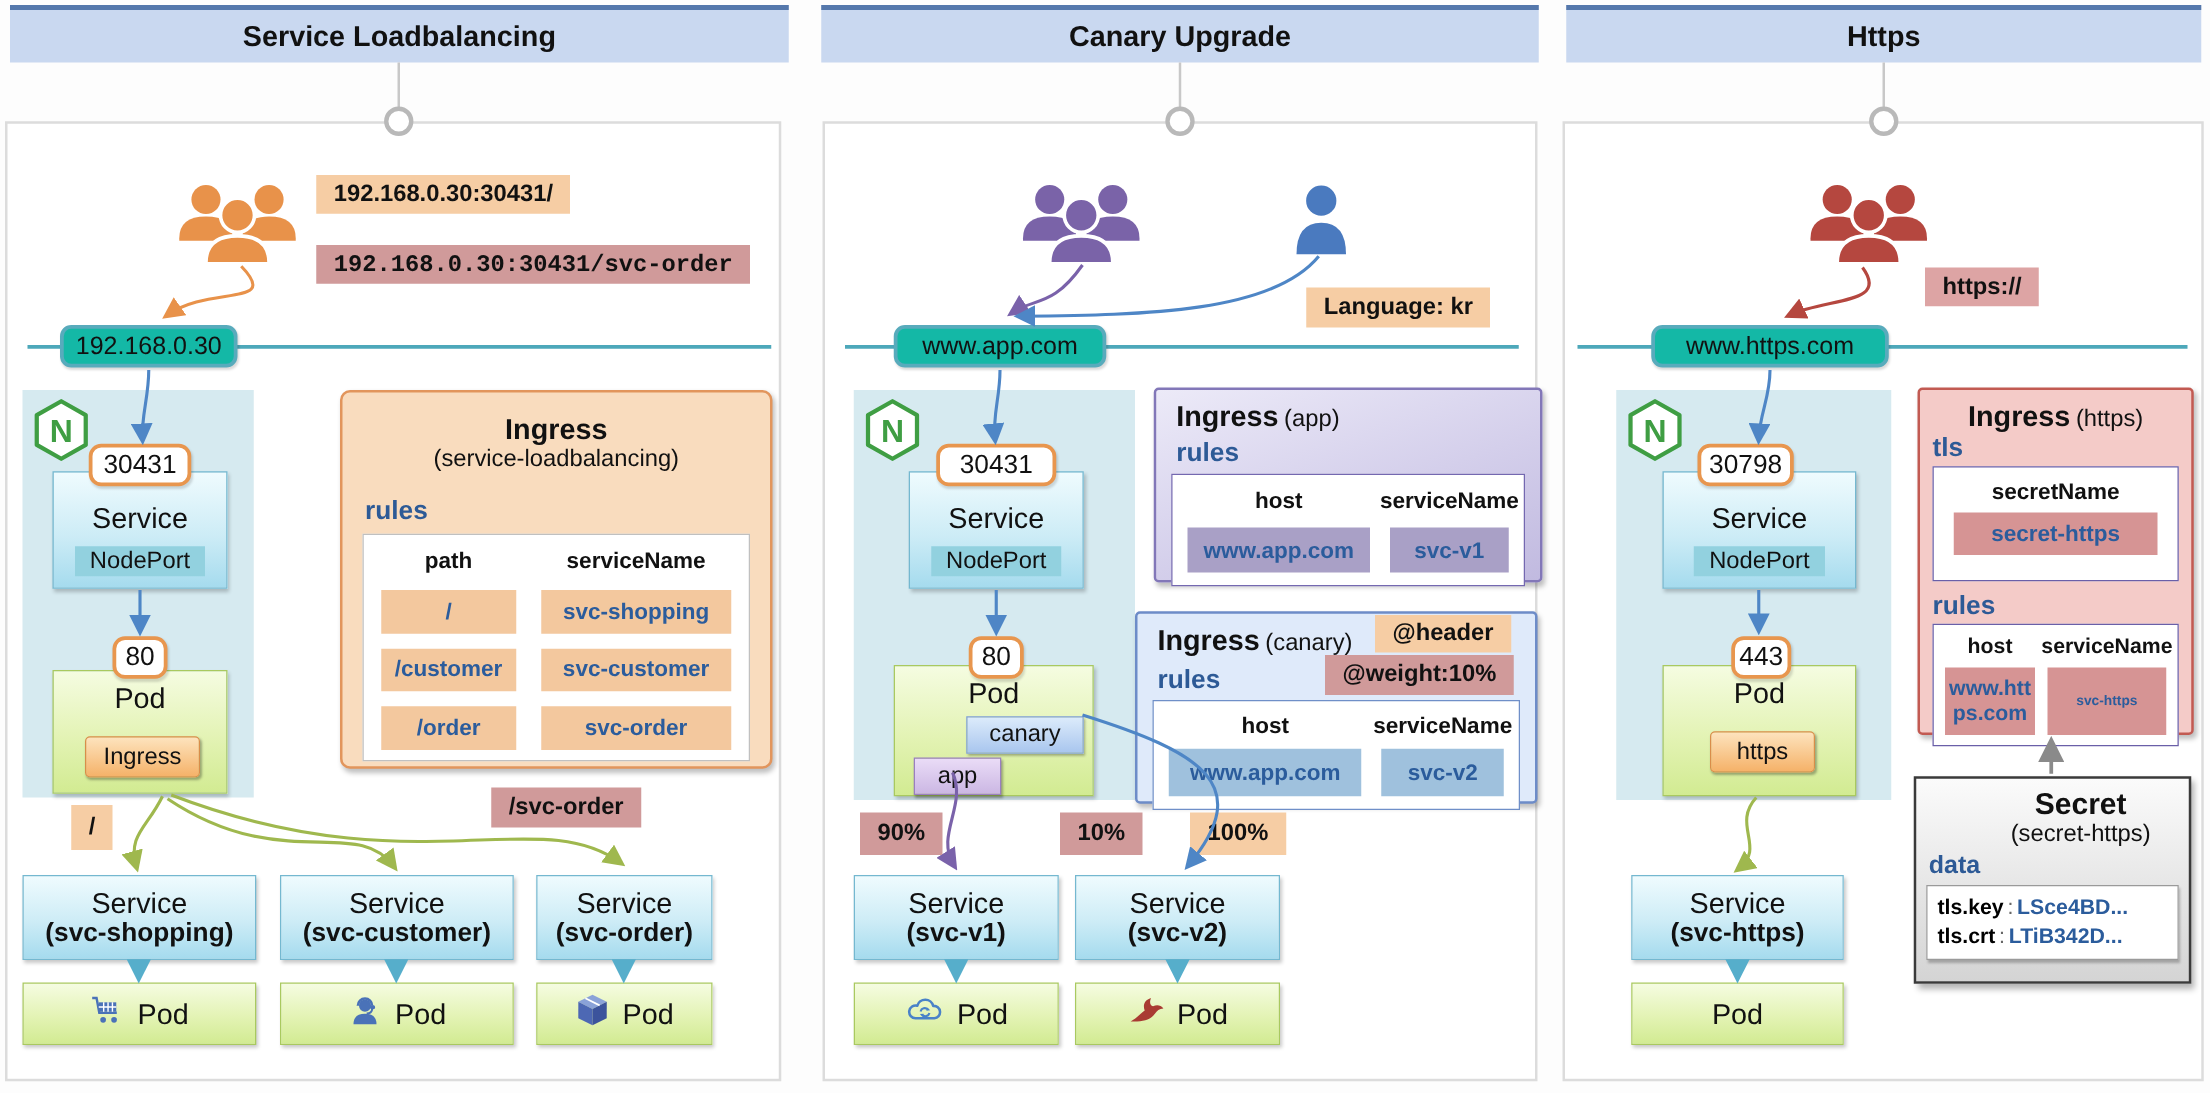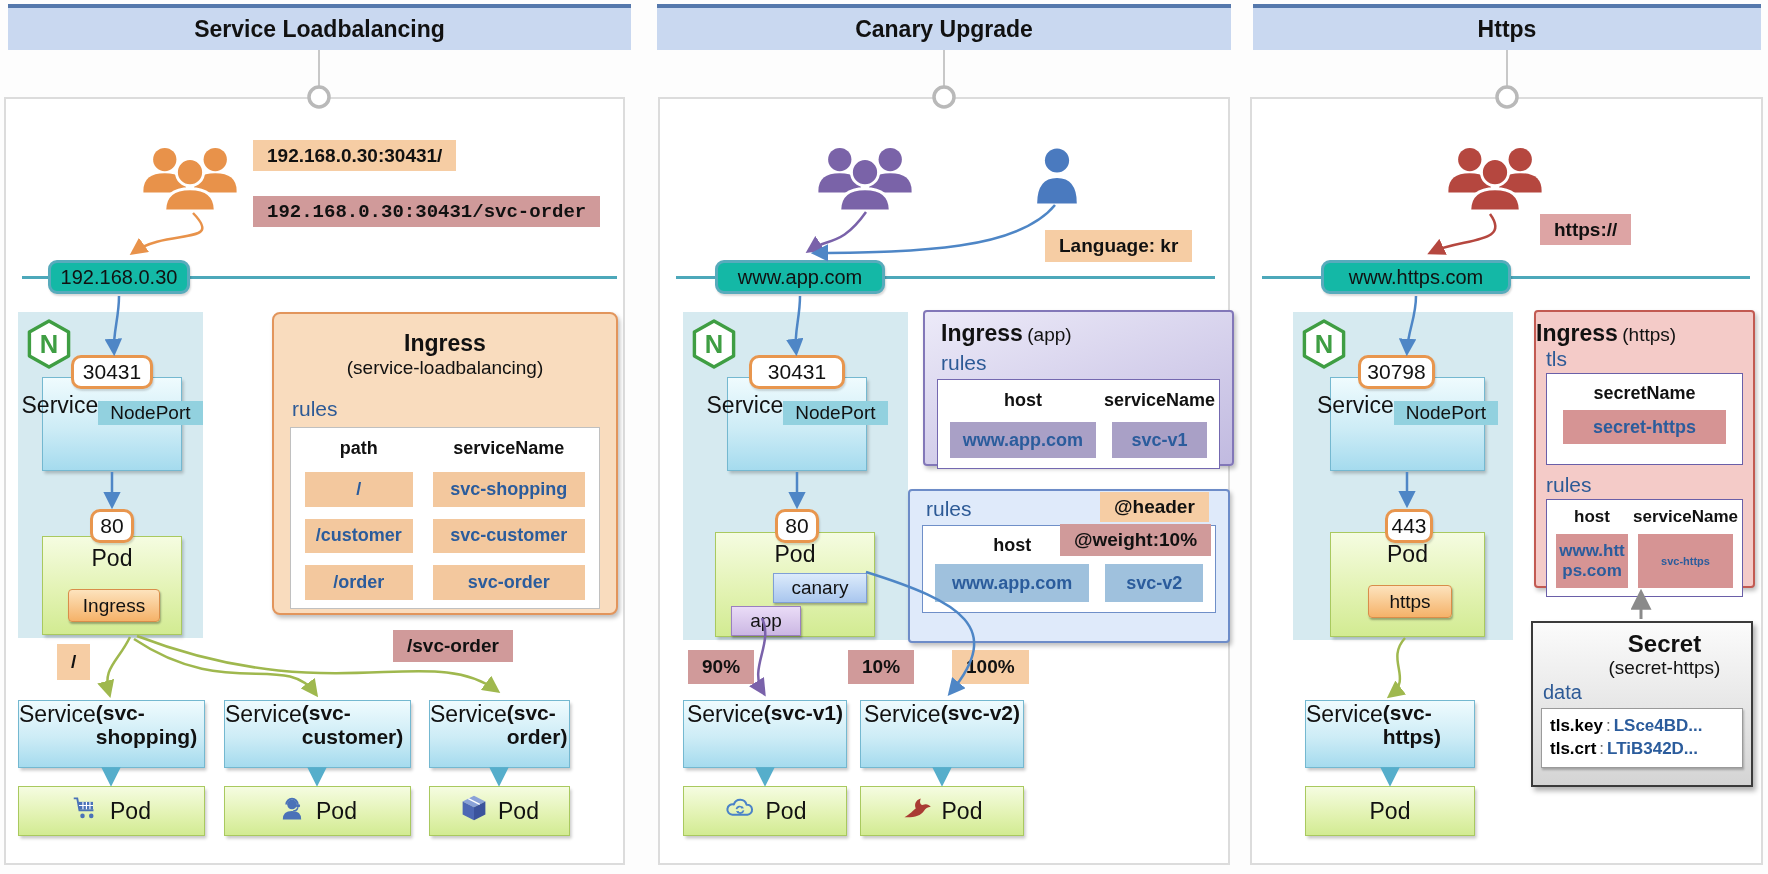--- a/index.html
+++ b/index.html
@@ -8,21 +8,21 @@
   .hdr{background:#c9d8f0;border-top:4px solid #5578ac;display:flex;align-items:center;justify-content:center;
        font-weight:bold;font-size:23px;height:46px;}
   .panel{background:#fff;border:2px solid #dcdcdc;}
   .subpanel{background:#d6eaf0;}
   .teal{background:#4da8ba;height:3px;}
   .hostbox{background:#14b8a6;border:3px solid #58abbc;border-radius:9px;display:flex;align-items:center;justify-content:center;
        font-size:20px;box-shadow:1px 2px 2px rgba(0,0,0,.15);z-index:3;}
   .portbox{background:#fff;border:3.5px solid #e8964e;border-radius:10px;display:flex;align-items:center;justify-content:center;
        font-size:21px;z-index:4;box-shadow:1px 2px 2px rgba(0,0,0,.15);}
   .svcbox{background:linear-gradient(180deg,#effbfe 0%,#cdecf6 55%,#a5dbee 100%);border:1px solid #74b8d0;
-       display:flex;align-items:flex-start;justify-content:center;box-shadow:1.5px 2.5px 3px rgba(0,0,0,.22);z-index:2;}
+       display:flex;flex-direction:column;align-items:center;justify-content:center;box-shadow:1.5px 2.5px 3px rgba(0,0,0,.22);z-index:2;}
   .svcbox .nm{font-size:23px;line-height:1.15;}
   .svcbox .sub{font-size:21px;font-weight:bold;line-height:1.15;}
   .npchip{background:#92d1df;font-size:19px;padding:1px 12px;margin-top:9px;}
   .podbox{background:linear-gradient(180deg,#f5fce1 0%,#e3f3b4 55%,#d2eb92 100%);border:1px solid #a9c95f;
        box-shadow:1.5px 2.5px 3px rgba(0,0,0,.22);z-index:2;}
   .podrow{display:flex;align-items:center;justify-content:center;gap:10px;height:100%;font-size:23px;}
   .podlabel{text-align:center;font-size:23px;margin-top:8px;}
   .chip{position:absolute;display:flex;align-items:center;justify-content:center;font-size:19px;
        box-shadow:1px 2px 2px rgba(0,0,0,.3);z-index:3;}
   .chip.orange{background:linear-gradient(180deg,#fde3bd,#f5b269);border:1.5px solid #d98d4a;border-radius:4px;}
@@ -32,21 +32,21 @@
        padding:4px 14px;white-space:nowrap;z-index:4;}
   .lbl.orange{background:#f6cda4;}
   .lbl.rose{background:#d09a9a;}
   .lbl.pink{background:#dda4a4;}
   .ing-lb{background:#f9dcbe;border:2.5px solid #e2955c;border-radius:8px;box-shadow:2px 3px 4px rgba(0,0,0,.25);}
   .ing-app{background:linear-gradient(160deg,#eceaf8 0%,#d4cfeb 55%,#c1bae0 100%);border:2px solid #8277b8;border-radius:4px;box-shadow:2px 3px 4px rgba(0,0,0,.25);}
   .ing-canary{background:#dfeafa;border:2px solid #6d8cc8;border-radius:4px;box-shadow:2px 3px 4px rgba(0,0,0,.25);}
   .ing-https{background:#f4cbc8;border:2px solid #c25a52;border-radius:4px;box-shadow:2px 3px 4px rgba(0,0,0,.25);}
   .ingtitle{font-weight:bold;font-size:23px;}
   .ingscope{font-size:19px;font-weight:normal;}
-  .rules-lbl{color:#2d5a96;font-weight:normal;font-size:21px;}
+  .rules-lbl{color:#2d5a96;font-weight:bold;font-size:21px;}
   .wtable{background:#fff;}
   .th{font-weight:bold;font-size:18px;display:flex;align-items:center;justify-content:center;}
   .cell{display:flex;align-items:center;justify-content:center;font-weight:bold;font-size:18px;color:#2b5c9c;text-align:center;}
   .cell.peach{background:#f3c89e;}
   .cell.purplec{background:#a9a0c6;}
   .cell.bluec{background:#9fc1dd;}
   .cell.rosec{background:#d69494;}
   .secret{background:linear-gradient(180deg,#fbfbfb,#d4d4d4);border:2.5px solid #3a3a3a;box-shadow:3px 4px 5px rgba(0,0,0,.3);z-index:3;}
   .kv{font-weight:bold;font-size:17px;line-height:1.35;white-space:nowrap;}
   .kv .k{color:#000000;}
@@ -263,20 +263,24 @@
     <div class="rules-lbl" style="margin:4px 0 4px 16px;">rules</div>
     <div class="wtable" style="margin:0 12px;height:84px;border:1px solid #7468b0;display:grid;grid-template-columns:1.5fr 1fr;grid-template-rows:36px 1fr;padding:2px 4px;">
       <div class="th">host</div>
       <div class="th">serviceName</div>
       <div class="cell purplec" style="margin:4px 8px 8px;">www.app.com</div>
       <div class="cell purplec" style="margin:4px 8px 8px;">svc-v1</div>
     </div>
   </div>
 
   <div class="abs ing-canary" style="left:908px;top:489px;width:322px;height:154px;">
+    <div style="margin:8px 0 0 16px;">
+      <span class="ingtitle">Ingress</span>
+      <span class="ingscope">(canary)</span>
+    </div>
     <div class="rules-lbl" style="margin:6px 0 4px 16px;">rules</div>
     <div class="wtable" style="margin:0 12px;height:82px;border:1px solid #6f8fc8;display:grid;grid-template-columns:1.5fr 1fr;grid-template-rows:34px 1fr;padding:2px 4px;">
       <div class="th">host</div>
       <div class="th">serviceName</div>
       <div class="cell bluec" style="margin:2px 8px 8px;">www.app.com</div>
       <div class="cell bluec" style="margin:2px 8px 8px;">svc-v2</div>
     </div>
   </div>
   <div class="abs lbl orange" style="left:1100px;top:492px;height:30px;">
     <span>@header</span>
@@ -363,21 +367,21 @@
     <span>443</span>
   </div>
   <div class="abs podbox" style="left:1330px;top:532px;width:155px;height:105px;">
     <div class="podlabel">Pod</div>
     <div class="chip orange" style="left:37px;top:52px;width:82px;height:31px;">
       <span>https</span>
     </div>
   </div>
 
   <div class="abs ing-https" style="left:1534px;top:310px;width:221px;height:278px;">
-    <div style="text-align:left;margin-top:8px;">
+    <div style="text-align:center;margin-top:8px;">
       <span class="ingtitle">Ingress</span>
       <span class="ingscope">(https)</span>
     </div>
     <div class="rules-lbl" style="margin:0 0 2px 10px;">tls</div>
     <div class="wtable" style="margin:0 10px;height:82px;border:1px solid #6a5fa8;padding:4px;">
       <div class="th" style="height:30px;">secretName</div>
       <div class="cell rosec" style="margin:2px 12px;height:34px;">secret-https</div>
     </div>
     <div class="rules-lbl" style="margin:8px 0 2px 10px;">rules</div>
     <div class="wtable" style="margin:0 10px;height:92px;border:1px solid #6a5fa8;display:grid;grid-template-columns:1.15fr 1fr;grid-template-rows:30px 1fr;padding:2px 4px;">

